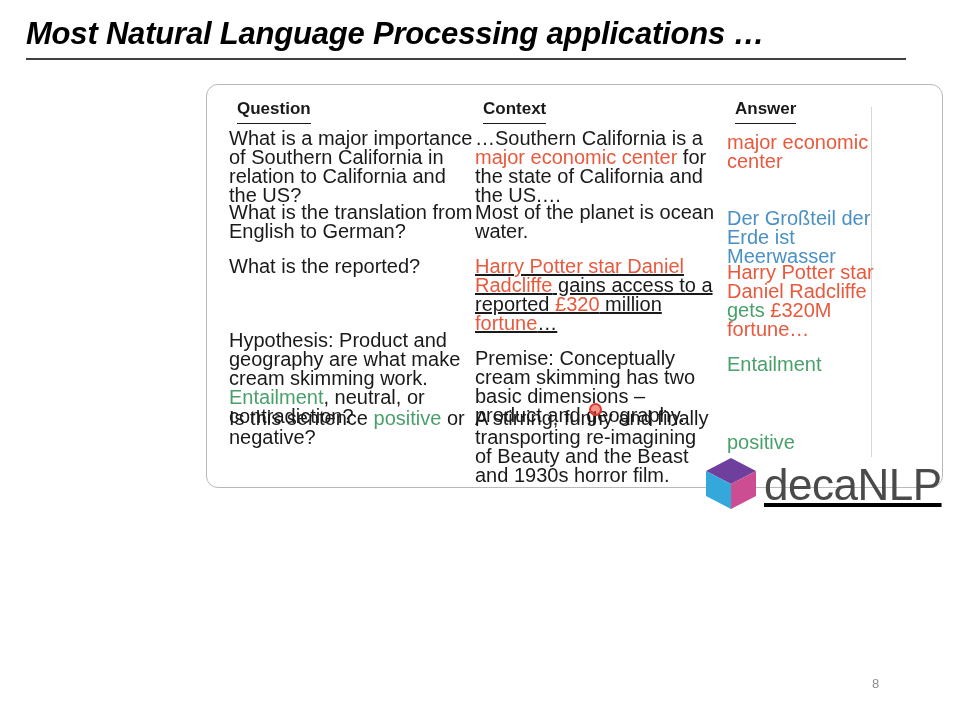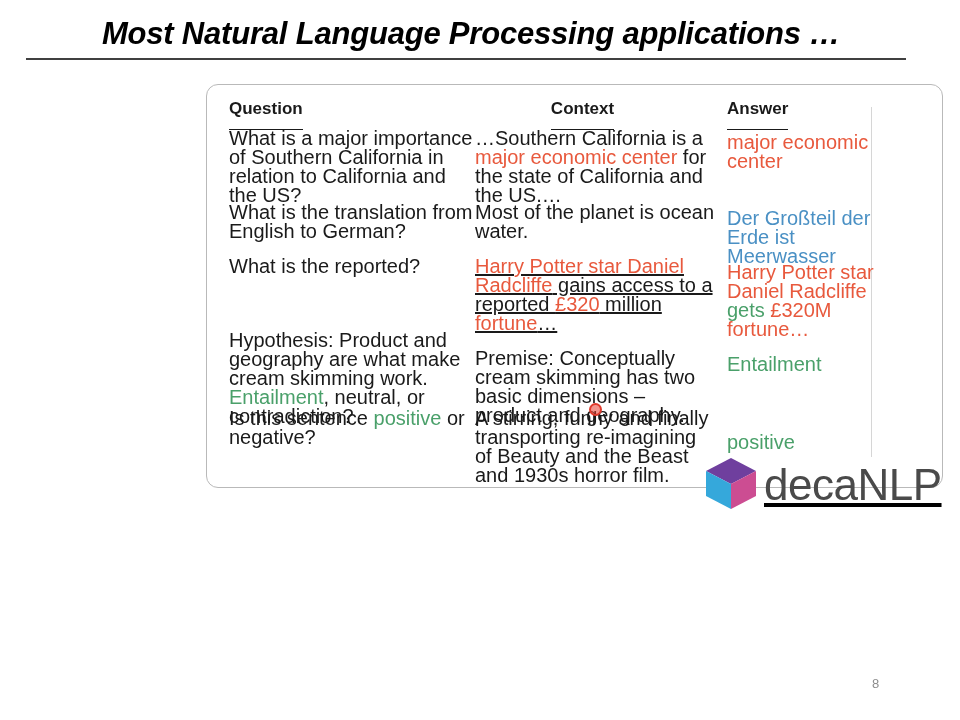--- a/index.html
+++ b/index.html
@@ -29,21 +29,20 @@
     width: 890px;
   }
   #slide-title {
     font-family: "Liberation Sans", sans-serif;
     font-weight: bold;
     font-style: italic;
     font-size: 31px;
     color: #000000;
     letter-spacing: -0.2px;
     white-space: nowrap;
-    text-align: center;
   }
   #title-rule {
     margin-top: 6px;
     border-bottom: 2px solid #404040;
     width: 880px;
   }
   
   #card {
     position: absolute;
     left: 206px;
@@ -63,27 +62,28 @@
   }
   .col {
     position: absolute;
     top: 14px;
   }
   .col-head {
     font-family: "Liberation Sans", sans-serif;
     font-weight: bold;
     font-size: 17px;
     color: #1a1a1a;
-    padding-bottom: 10px;
+    padding-bottom: 4px;
     display: inline-block;
     border-bottom: 1.5px solid #1a1a1a;
     margin-bottom: 10px;
+    margin-left: 8px;
   }
   #col-question { left: 22px; width: 245px; }
-  #col-context  { left: 268px; width: 215px; text-align: center; }
+  #col-context  { left: 268px; width: 215px; }
   #col-answer   { left: 520px; width: 200px; }
 
   
   #vline {
     position: absolute;
     left: 664px;
     top: 22px;
     width: 1px;
     height: 350px;
     background: #d6d6d6;

